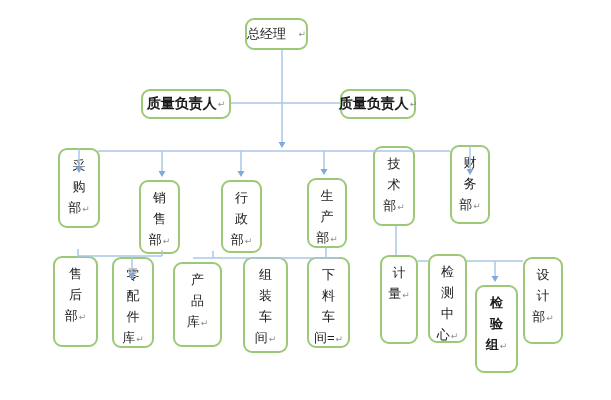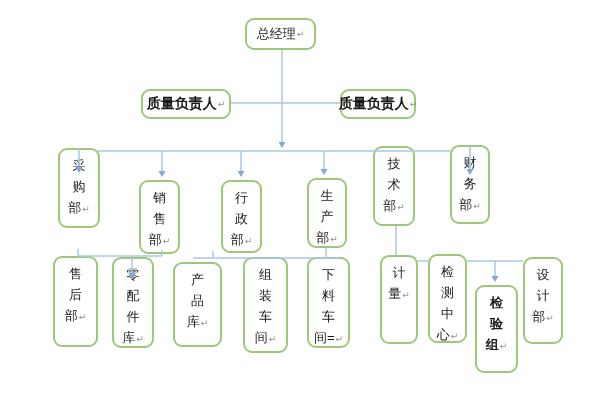--- a/index.html
+++ b/index.html
@@ -59,21 +59,21 @@
     <line class="conn" x1="193" y1="258" x2="340" y2="258" stroke="#a9c7e7" stroke-width="1.5"></line>
     <line class="conn" x1="213" y1="251" x2="213" y2="258" stroke="#a9c7e7" stroke-width="1.5"></line>
 
     <line class="conn" x1="396" y1="226" x2="396" y2="255" stroke="#a9c7e7" stroke-width="1.5"></line>
     <line class="conn" x1="418" y1="261" x2="428" y2="261" stroke="#a9c7e7" stroke-width="1.5"></line>
     <line class="conn" x1="467" y1="261" x2="523" y2="261" stroke="#a9c7e7" stroke-width="1.5"></line>
     <line class="conn" x1="495" y1="261" x2="495" y2="276" stroke="#a9c7e7" stroke-width="1.5"></line>
     <polygon class="arrow" points="491.5,276 498.5,276 495,282" fill="#7fa8dc"></polygon>
   </svg>
 
-<div class="box h" style="left: 245px; top: 18px; width: 71px; height: 32px;">
+<div class="box h" style="left: 245px; top: 18px; width: 63px; height: 32px; justify-content: space-between;">
       <span>总经理</span>
       <span class="ret">↵</span>
     </div>
     <div class="box h bold" style="left: 141px; top: 89px; width: 90px; height: 30px;">
       <span>质量负责人</span>
       <span class="ret">↵</span>
     </div>
     <div class="box h bold" style="left: 340px; top: 89px; width: 76px; height: 30px;">
       <span>质量负责人</span>
       <span class="ret">↵</span>

